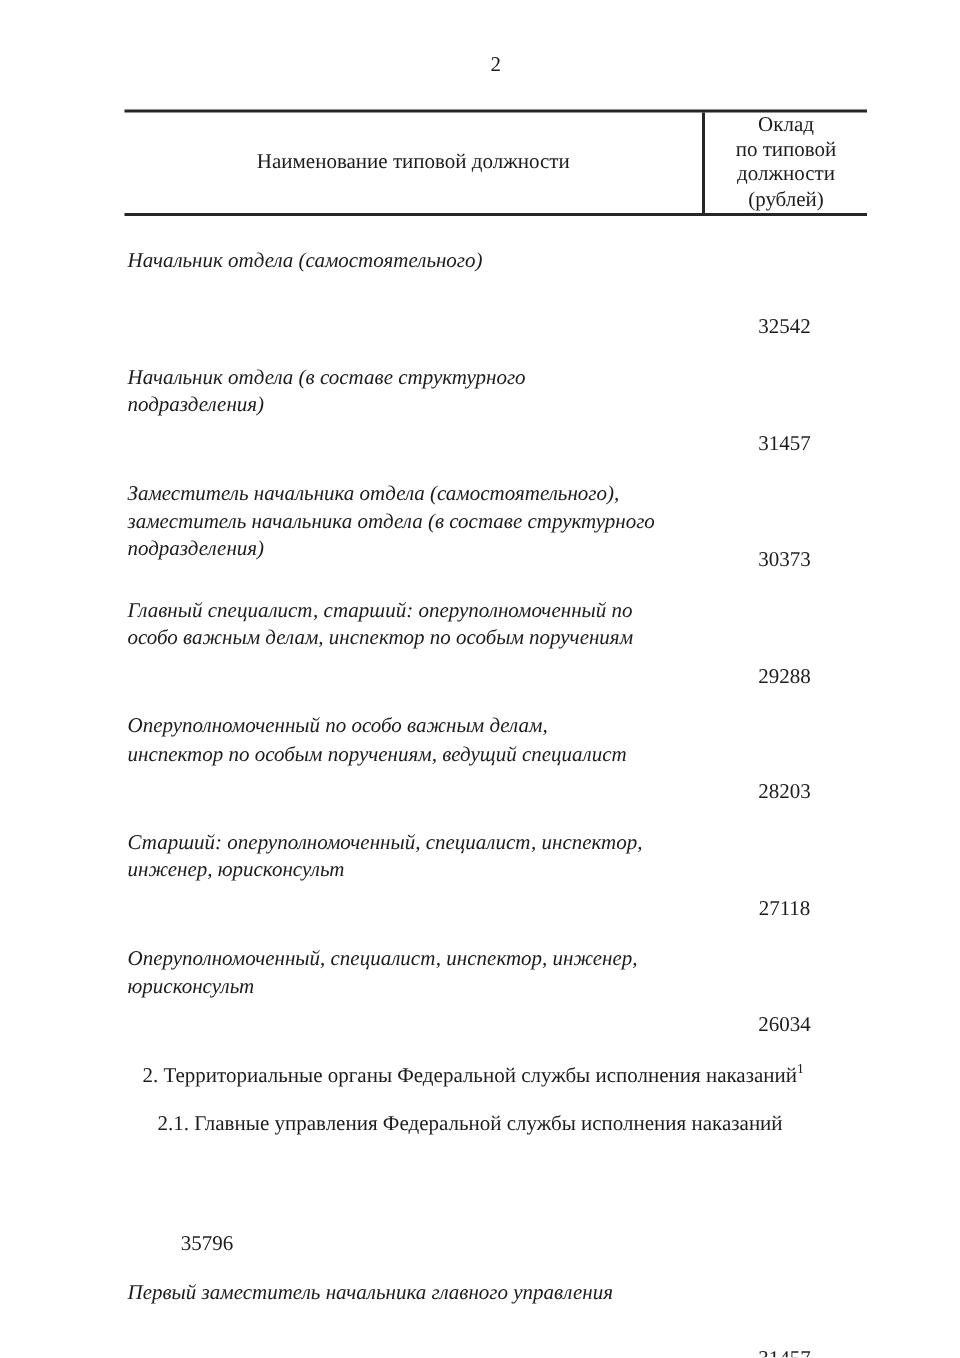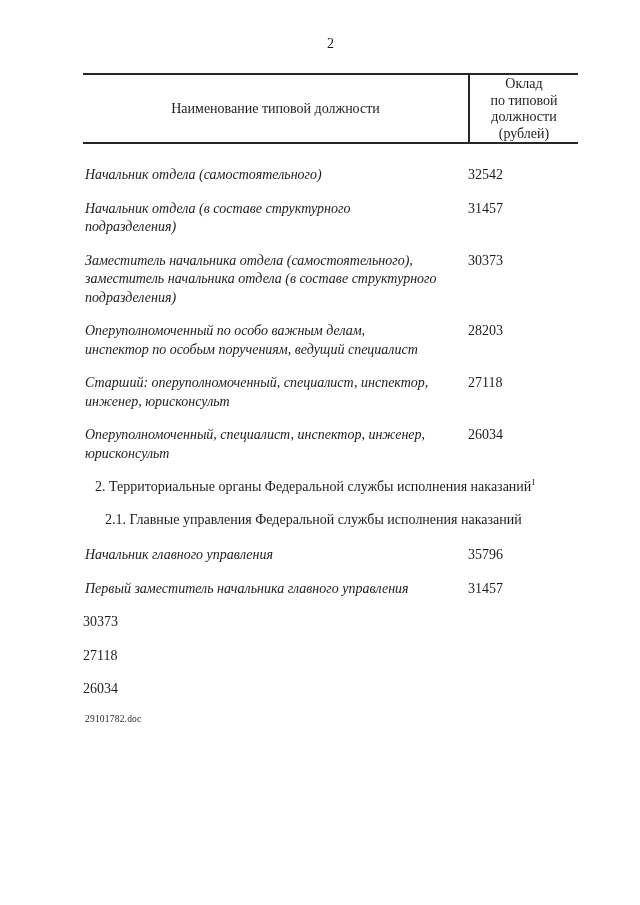--- a/index.html
+++ b/index.html
@@ -60,21 +60,22 @@
   }
   .row .pos-name {
     width: 385px;
     padding-left: 2px;
     padding-right: 8px;
     white-space: pre-line;
     font-style: italic;
   }
   .row .salary {
     width: 110px;
-    text-align: left;
+    text-align: center;
+    margin-top: 44px;
   }
   
   .section-heading {
     margin: 12px 0 0 12px;
     line-height: 18.5px;
   }
   .subsection-heading {
     margin: 14px 0 17px 22px;
     line-height: 18.5px;
   }
@@ -114,20 +115,25 @@
 подразделения)</div>
         <div class="salary">31457</div>
       </div>
       <div class="row">
         <div class="pos-name">Заместитель начальника отдела (самостоятельного),
 заместитель начальника отдела (в составе структурного
 подразделения)</div>
         <div class="salary">30373</div>
       </div>
       <div class="row">
+        <div class="pos-name">Главный специалист, старший: оперуполномоченный по
+особо важным делам, инспектор по особым поручениям</div>
+        <div class="salary">29288</div>
+      </div>
+      <div class="row">
         <div class="pos-name">Оперуполномоченный по особо важным делам,
 инспектор по особым поручениям, ведущий специалист</div>
         <div class="salary">28203</div>
       </div>
       <div class="row">
         <div class="pos-name">Старший: оперуполномоченный, специалист, инспектор,
 инженер, юрисконсульт</div>
         <div class="salary">27118</div>
       </div>
       <div class="row">
@@ -136,21 +142,20 @@
         <div class="salary">26034</div>
       </div>
     </div>
 
     <div class="section-heading"><span>2. Территориальные органы Федеральной службы исполнения наказаний</span><sup>1</sup></div>
 
     <div class="subsection-heading">2.1. Главные управления Федеральной службы исполнения наказаний</div>
 
     <div class="rows" style="margin-top:0">
       <div class="row">
-        <div class="pos-name">Начальник главного управления</div>
         <div class="salary">35796</div>
       </div>
       <div class="row">
         <div class="pos-name">Первый заместитель начальника главного управления</div>
         <div class="salary">31457</div>
       </div>
       <div class="row">
         <div class="salary">30373</div>
       </div>
       <div class="row">

